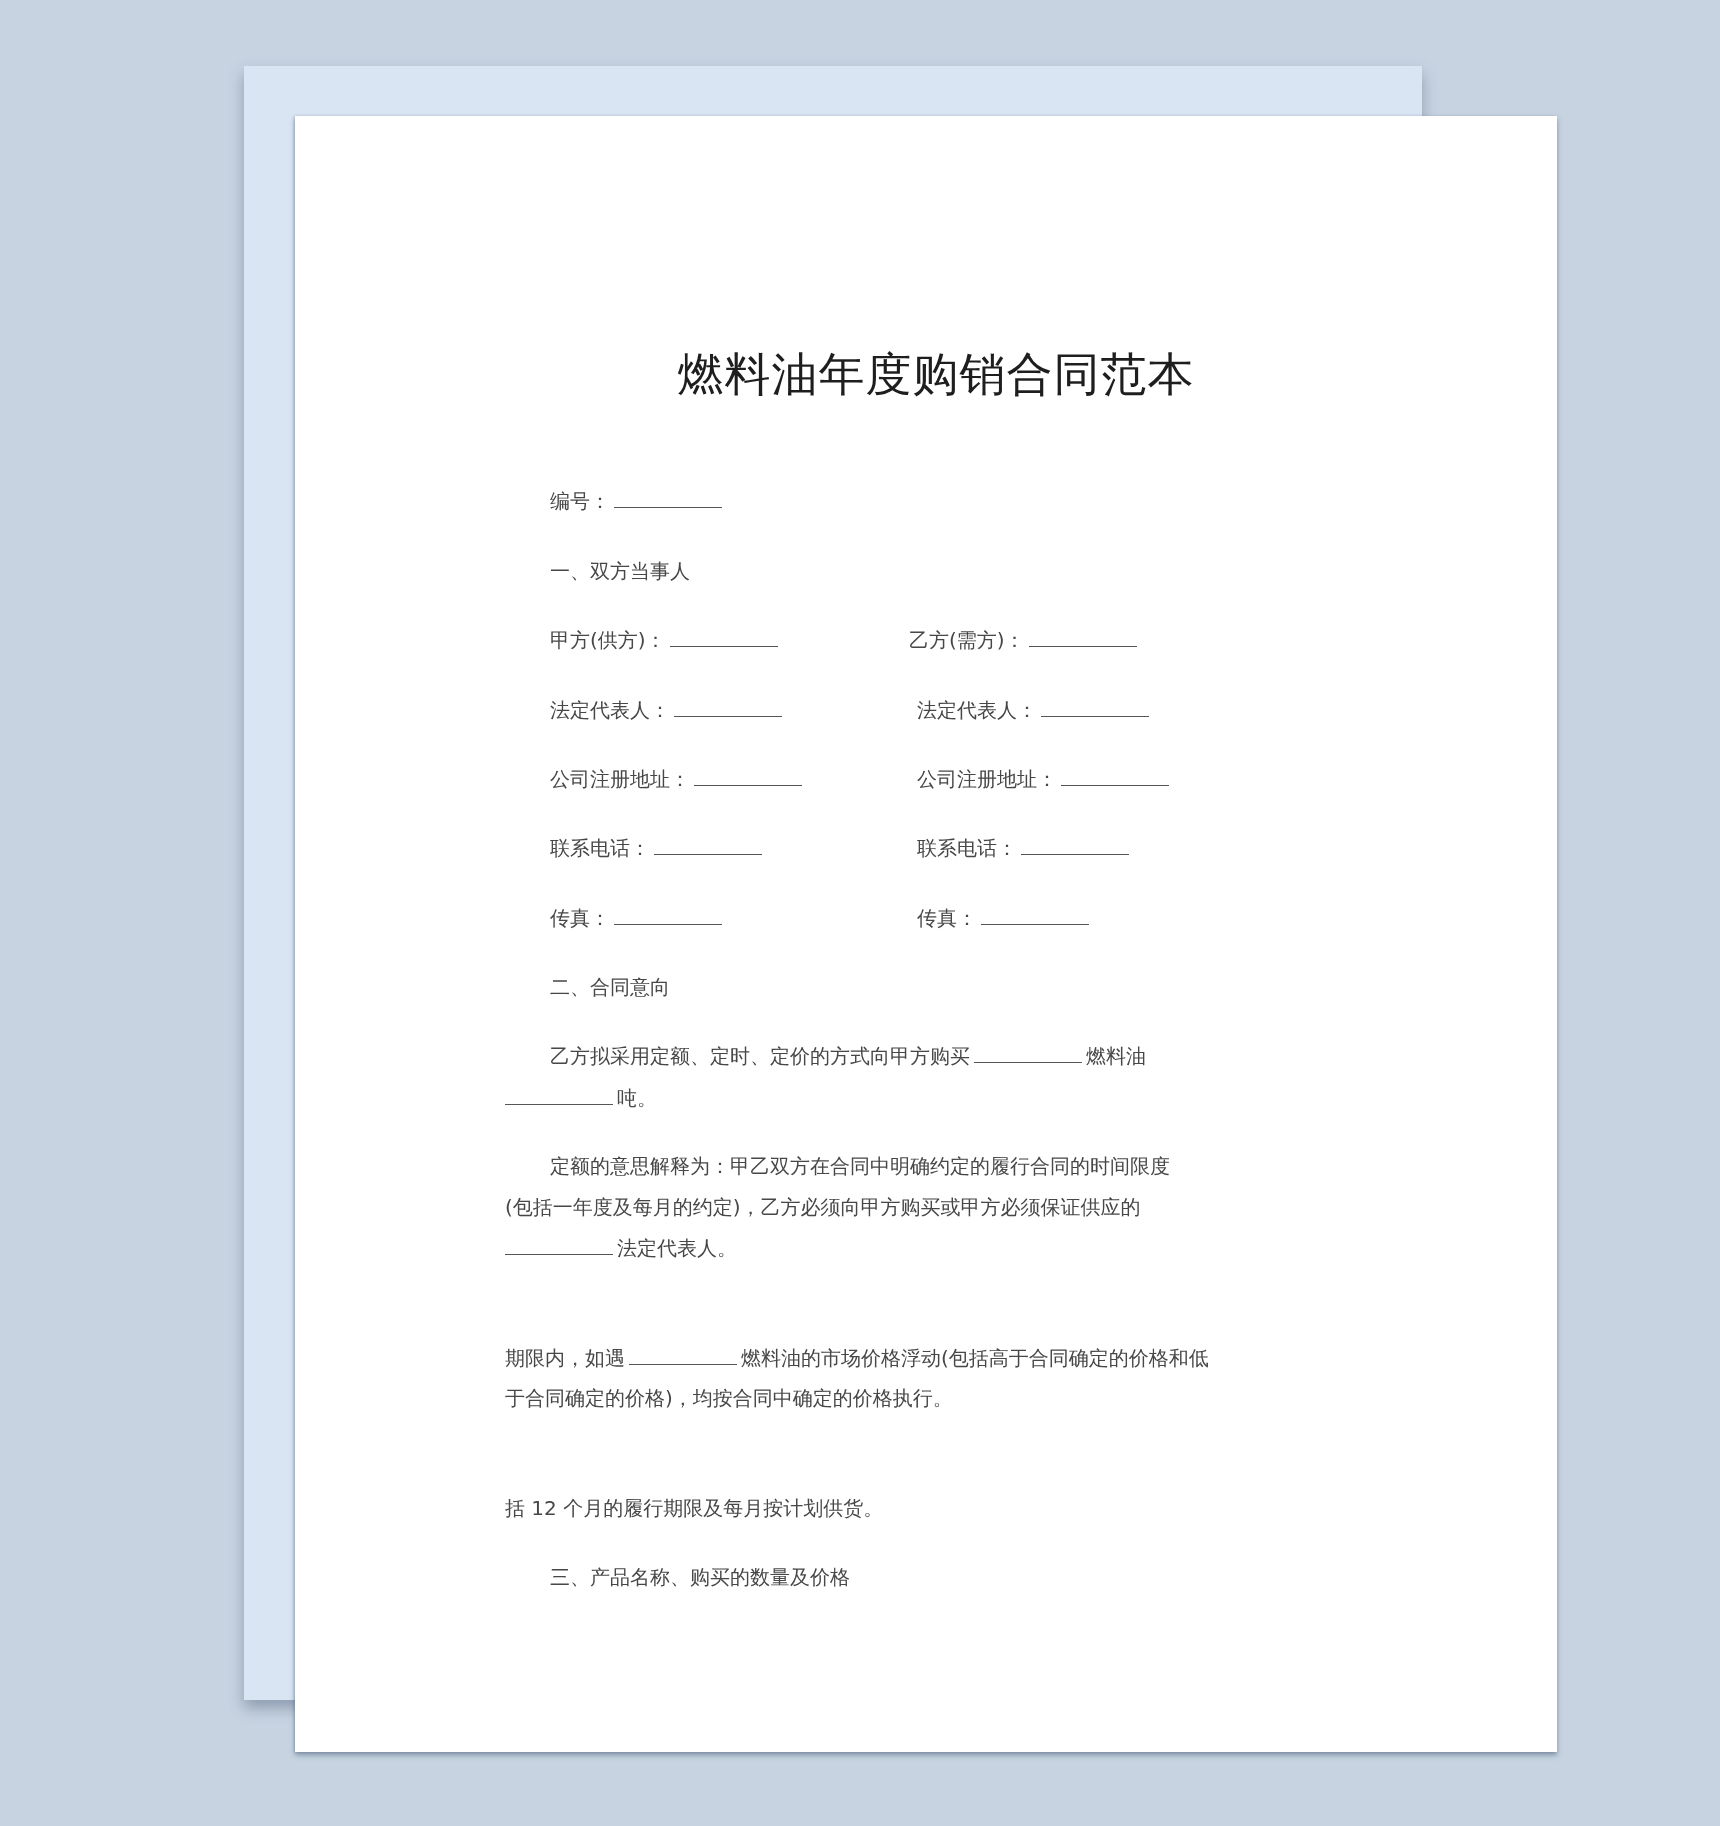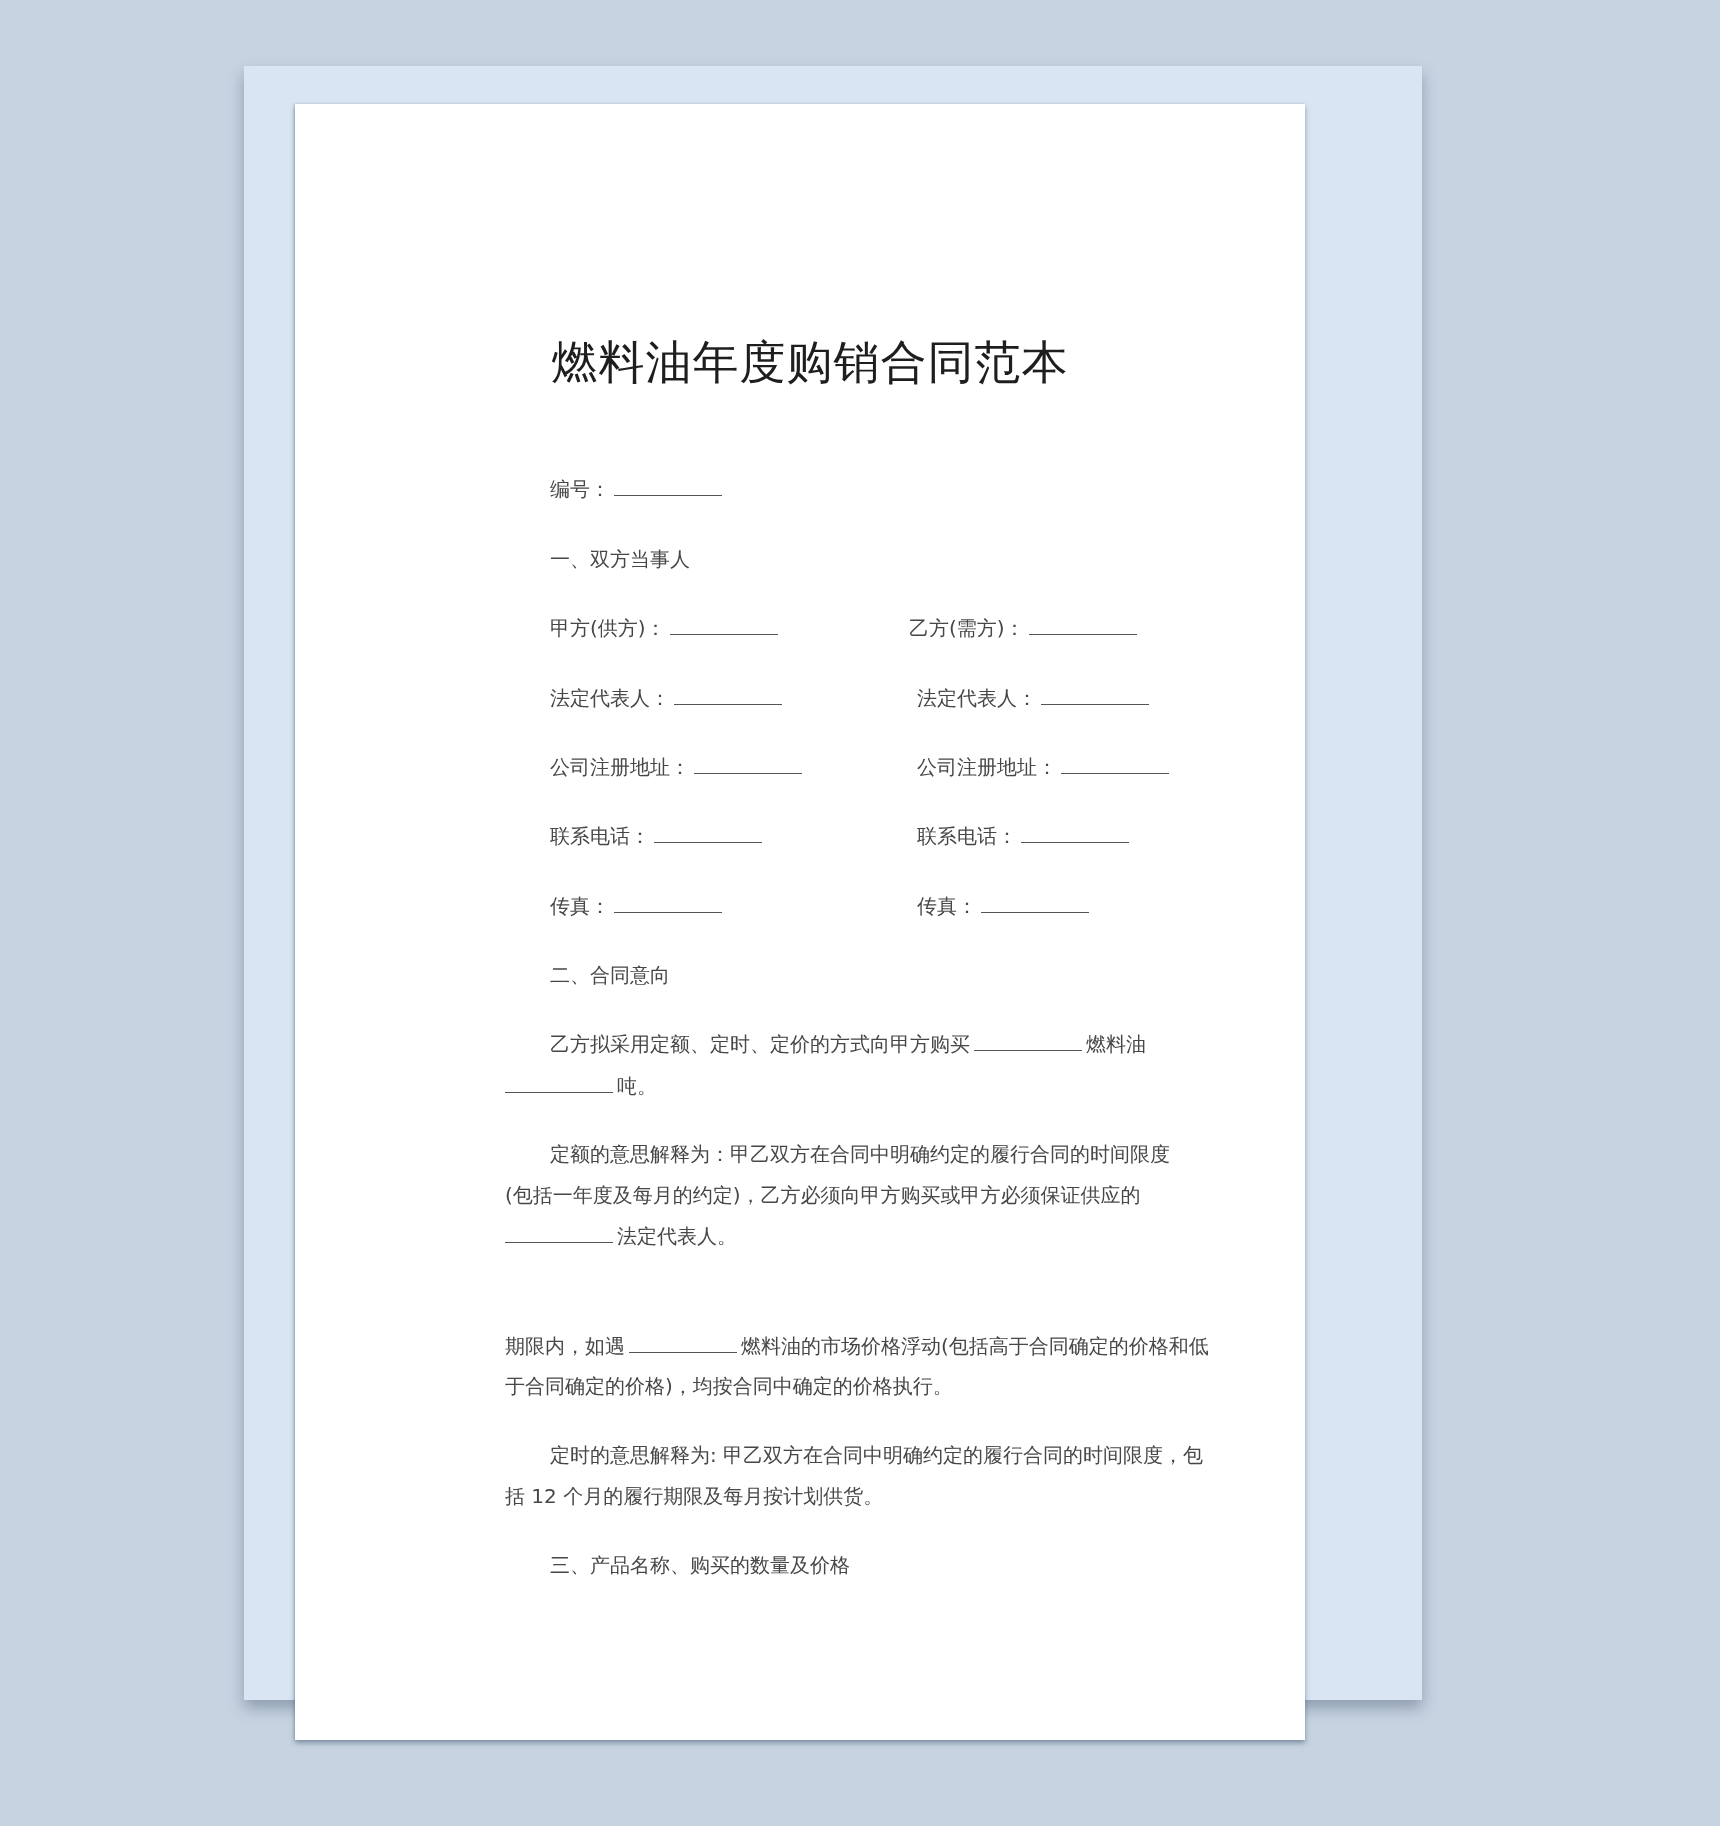--- a/index.html
+++ b/index.html
@@ -12,22 +12,22 @@
   }
   .back-page {
     position: absolute;
     left: 244px; top: 66px;
     width: 1178px; height: 1634px;
     background: #dae5f3;
     box-shadow: 0 8px 14px rgba(70, 90, 115, 0.45);
   }
   .front-page {
     position: absolute;
-    left: 295px; top: 104px;
-    width: 1010px; height: 1636px;
+    left: 295px; top: 116px;
+    width: 1262px; height: 1636px;
     background: #ffffff;
     box-shadow: 0 3px 5px rgba(70, 90, 115, 0.55), -1px 0 2px rgba(120,140,160,0.35);
   }
   .doc {
     position: absolute;
     left: 0; top: 0; width: 100%; height: 100%;
     color: #474747;
     font-size: 20px;
   }
   .title {
@@ -124,19 +124,18 @@
     <div class="line flush" style="top:1042px;">(包括一年度及每月的约定)，乙方必须向甲方购买或甲方必须保证供应的</div>
     <div class="line flush" style="top:1083px;">
       <span class="blank" style="margin-left:0;"></span><span>法定代表人。</span>
     </div>
 
     <div class="line flush" style="top:1193px;">
       <span>期限内，如遇</span><span class="blank"></span><span>燃料油的市场价格浮动(包括高于合同确定的价格和低</span>
     </div>
     <div class="line flush" style="top:1233px;">于合同确定的价格)，均按合同中确定的价格执行。</div>
 
-    <div class="line ind" style="top:1302px;">定时的意思解释为: 甲乙双方在合同中明确约定的履行合同的时间限度，包</div>
     <div class="line flush" style="top:1343px;">括 12 个月的履行期限及每月按计划供货。</div>
 
     <div class="line ind" style="top:1412px;">三、产品名称、购买的数量及价格</div>
 
   </div>
 </div>
 
 </body></html>

